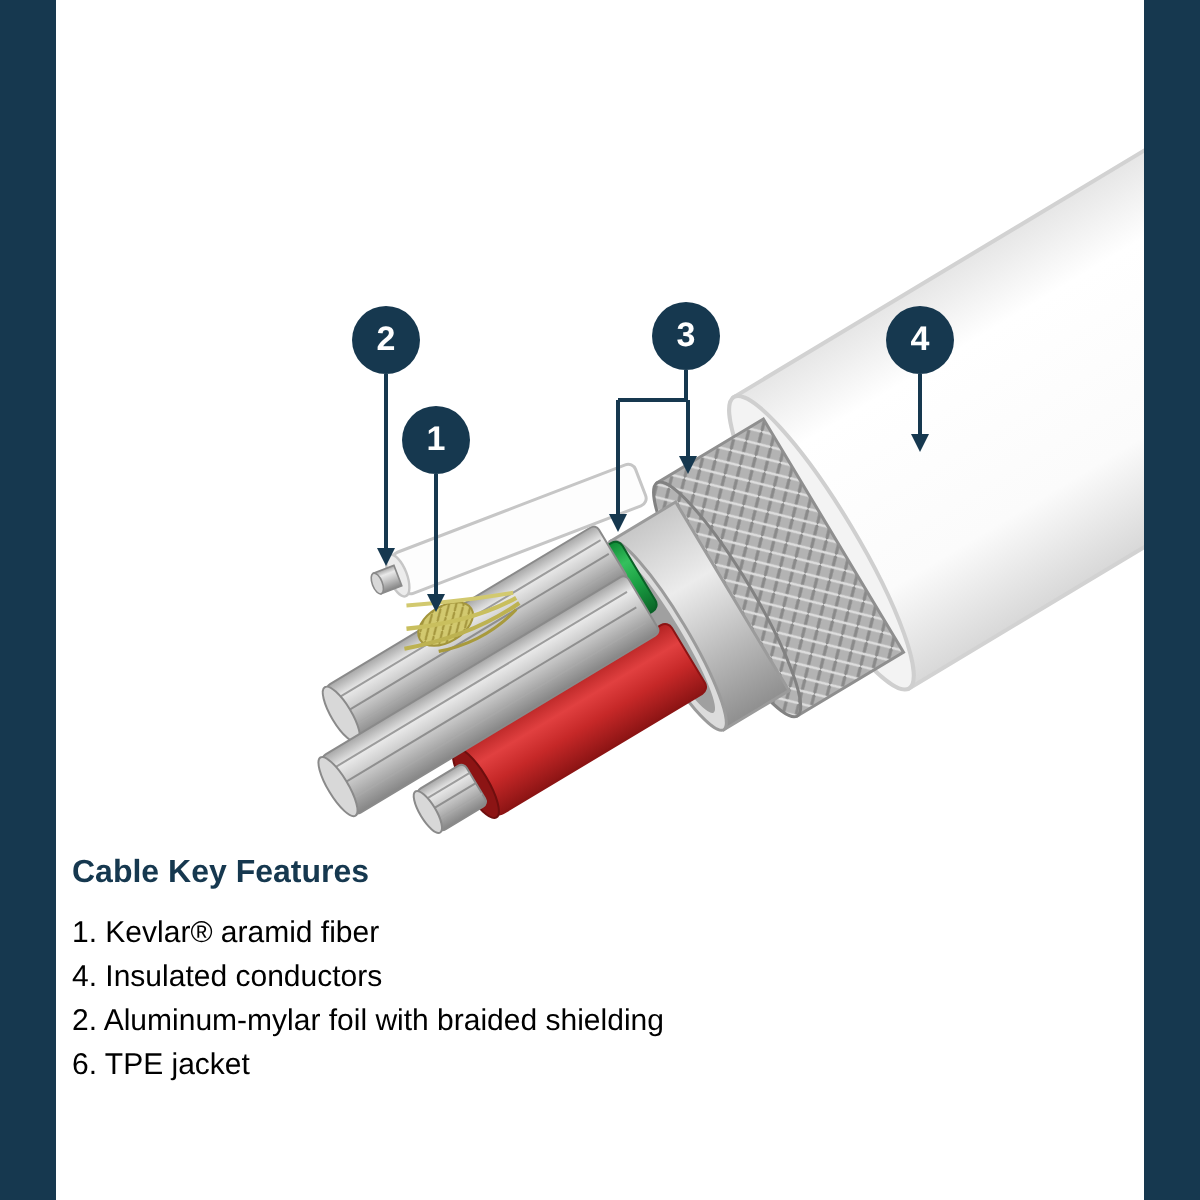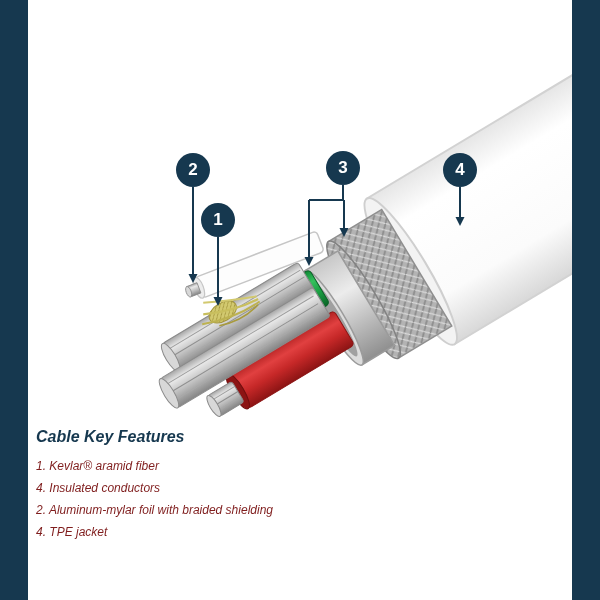--- a/index.html
+++ b/index.html
@@ -5,23 +5,23 @@
   html,body{margin:0;padding:0;background:#ffffff;}
   .stage{position:relative;width:600px;height:600px;background:#ffffff;overflow:hidden;
          font-family:"Liberation Sans",sans-serif;}
   .side-bar{position:absolute;top:0;width:28px;height:600px;background:#16384f;z-index:5;}
   .side-bar.left{left:0;}
   .side-bar.right{right:0;}
   .diagram{position:absolute;left:0;top:0;z-index:1;}
   .callout{position:absolute;z-index:6;width:34px;height:34px;margin-left:-17px;margin-top:-17px;
            border-radius:50%;background:#16384f;color:#ffffff;display:flex;align-items:center;
            justify-content:center;font-size:17px;font-weight:bold;}
-  .features{position:absolute;left:36px;top:428px;z-index:6;font-style:italic;}
+  .features{position:absolute;left:36px;top:428px;z-index:6;}
   .features-title{font-size:16px;font-weight:bold;color:#16384f;margin-bottom:13px;}
-  .feature-item{font-size:12px;color:#7f1d1d;margin-bottom:7px;line-height:15px;}
+  .feature-item{font-size:15px;color:#000000;margin-bottom:7px;line-height:15px;}
 </style>
 </head>
 <body>
 
 <div class="stage">
 
   <svg class="diagram" width="600" height="600" viewBox="0 0 600 600">
     <defs>
       <linearGradient id="jacketGrad" x1="0" y1="0" x2="0" y2="1">
         <stop offset="0" stop-color="#e6e6e6"></stop>
@@ -161,19 +161,19 @@
   <div class="callout" style="left:193px;top:170px;">2</div>
   <div class="callout" style="left:218px;top:220px;">1</div>
   <div class="callout" style="left:343px;top:168px;">3</div>
   <div class="callout" style="left:460px;top:170px;">4</div>
 
   <div class="features">
     <div class="features-title">Cable Key Features</div>
     <div class="feature-item">1. Kevlar® aramid fiber</div>
     <div class="feature-item">4. Insulated conductors</div>
     <div class="feature-item">2. Aluminum-mylar foil with braided shielding</div>
-    <div class="feature-item">4. TPE jacket</div>
+    <div class="feature-item">6. TPE jacket</div>
   </div>
 
   <div class="side-bar left"></div>
   <div class="side-bar right"></div>
 
 </div>
 
 </body></html>

